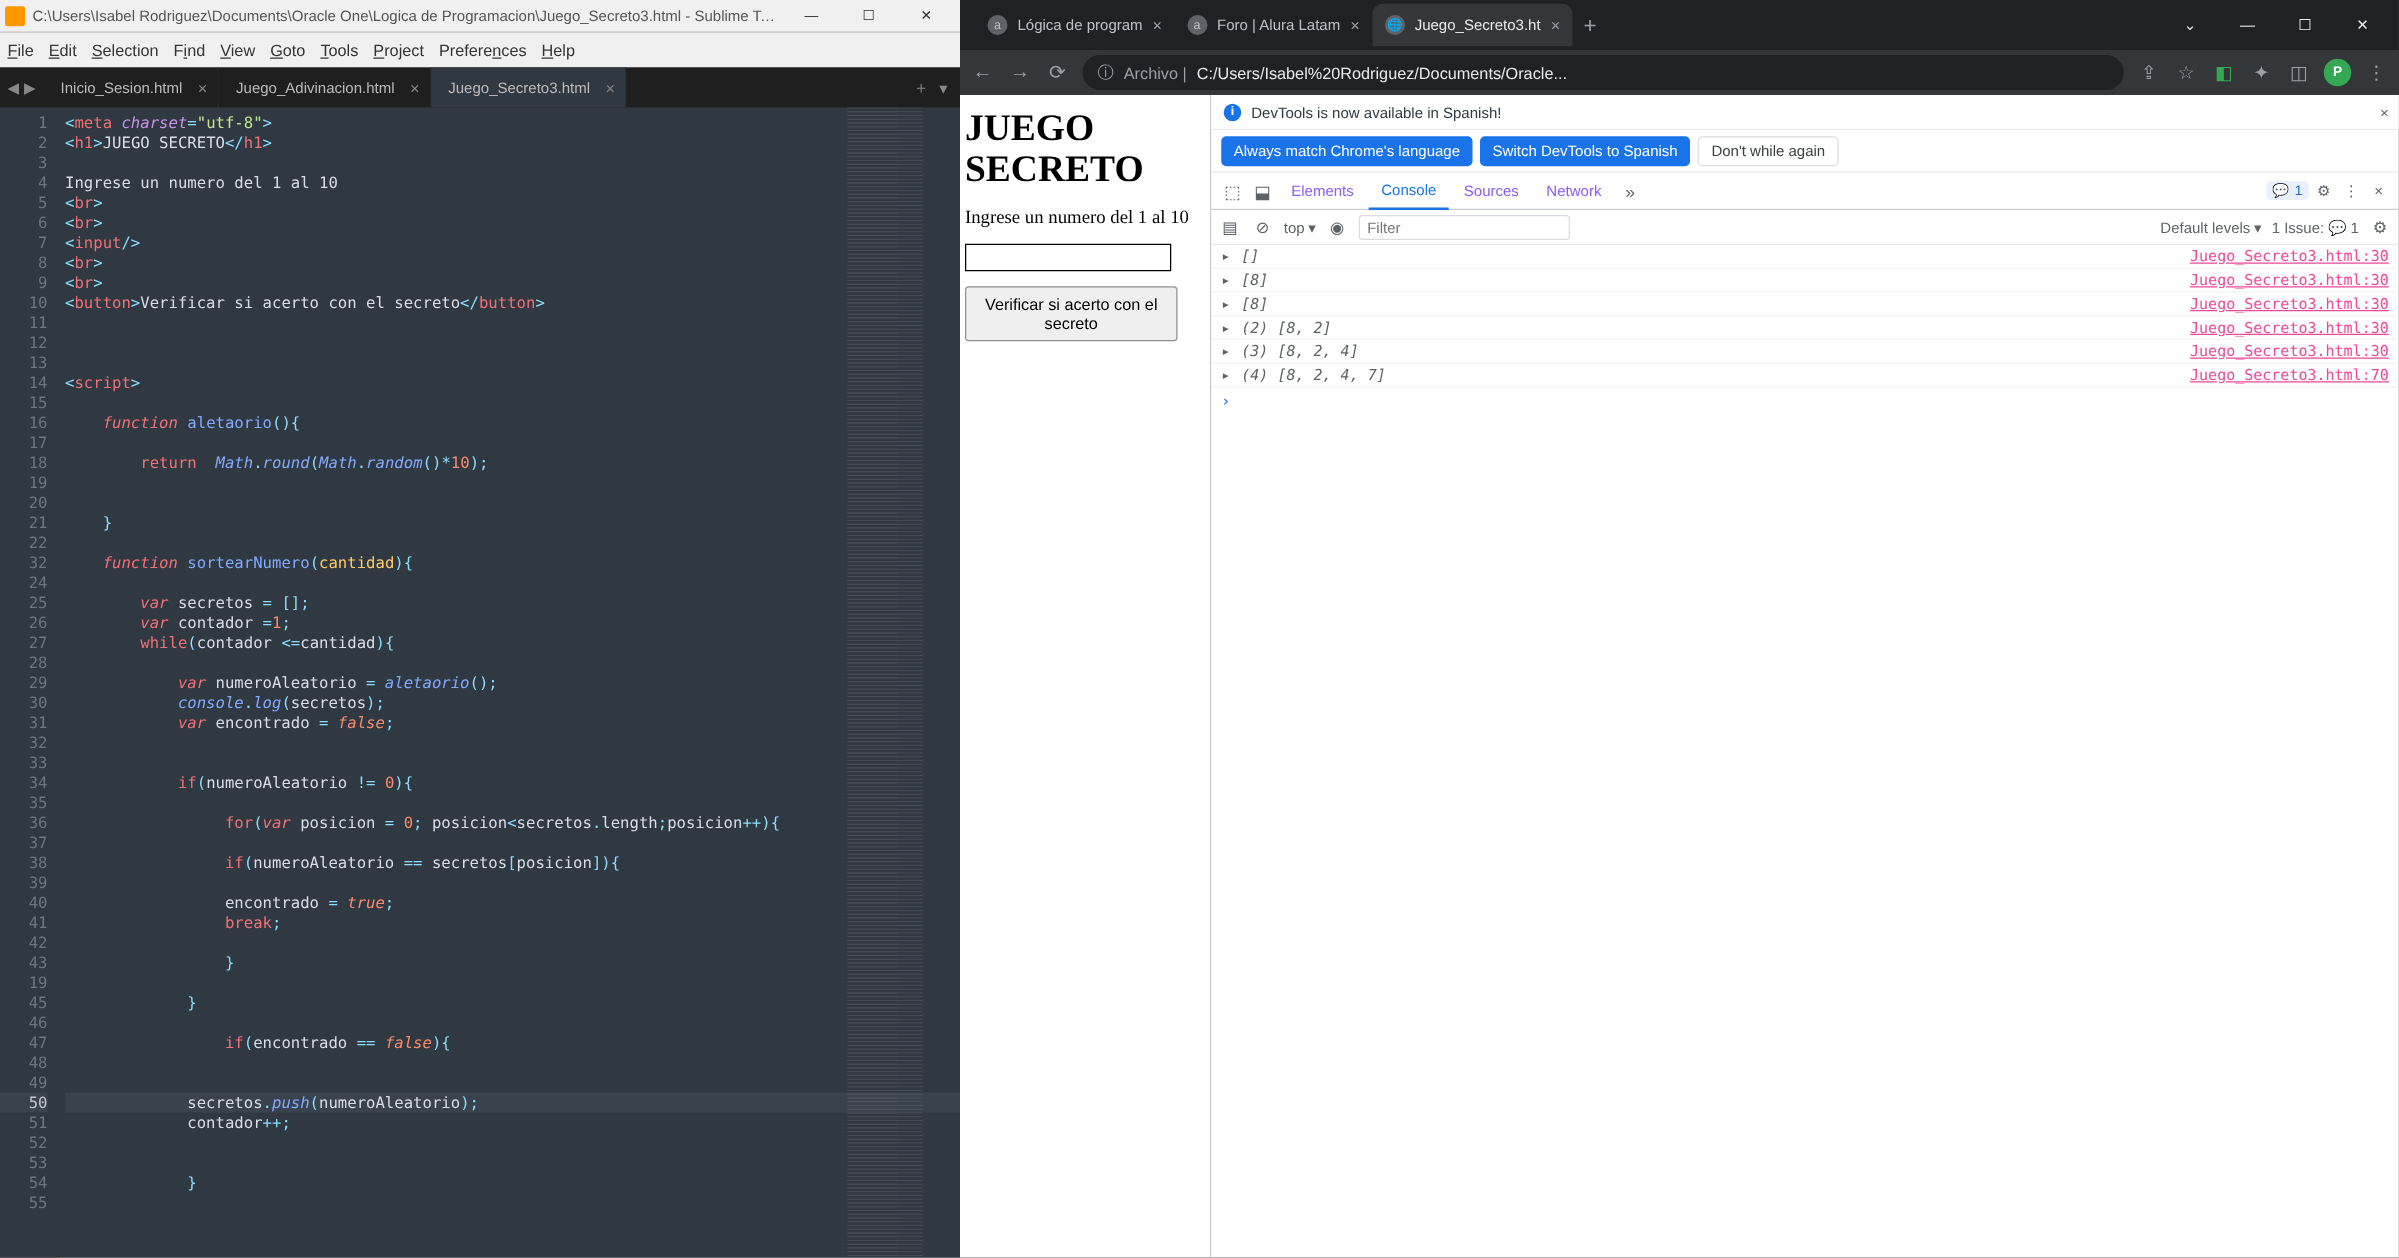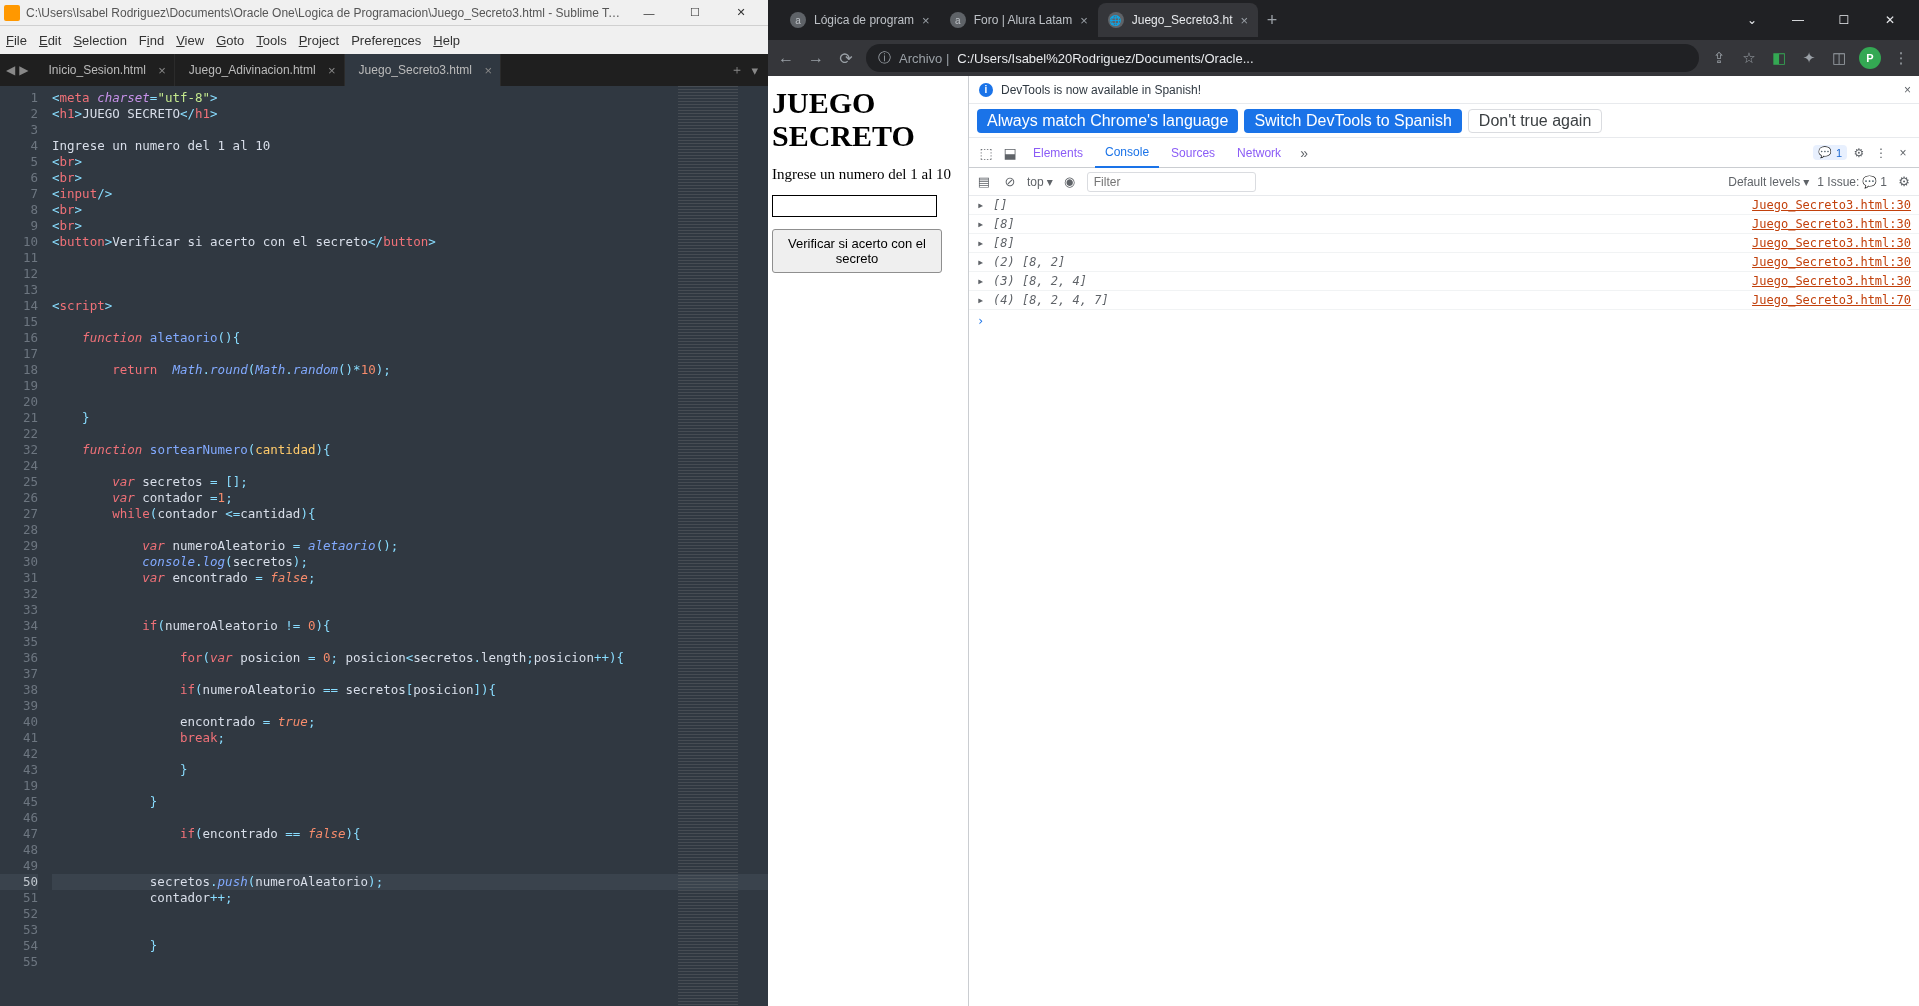--- a/index.html
+++ b/index.html
@@ -70,41 +70,41 @@
 .page h1 { font-size: 30px; font-weight: 700; line-height: 1.1; margin-bottom: 14px; }
 .page .prompt { font-size: 15px; margin-bottom: 12px; }
 .page input { width: 165px; height: 22px; border: 1px solid #000; margin-bottom: 12px; display: block; }
 .page button { width: 170px; padding: 6px 4px; background: #efefef; border: 1px solid #8f8f8f; border-radius: 3px; font-size: 13px; cursor: pointer; }
 
 .devtools { flex: 1; display: flex; flex-direction: column; border-left: 1px solid #cacdd1; background: #fff; color: #303942; font-size: 12px; }
 .dt-info { height: 28px; background: #fff; border-bottom: 1px solid #e8eaed; display: flex; align-items: center; padding: 0 10px; gap: 8px; position: relative; }
 .dt-info .i { width: 14px; height: 14px; border-radius: 50%; background: #1a73e8; color: #fff; font-size: 10px; display: flex; align-items: center; justify-content: center; font-weight: 700; }
 .dt-info .xclose { position: absolute; right: 8px; color: #5f6368; }
 .dt-btns { height: 34px; display: flex; align-items: center; padding: 0 8px; gap: 6px; border-bottom: 1px solid #e8eaed; }
-.dt-btns .b { height: 24px; padding: 0 10px; border-radius: 4px; display: flex; align-items: center; font-size: 16px; }
+.dt-btns .b { height: 24px; padding: 0 10px; border-radius: 4px; display: flex; align-items: center; font-size: 12px; }
 .dt-btns .b.primary { background: #1a73e8; color: #fff; }
 .dt-btns .b.plain { background: #fff; border: 1px solid #dadce0; color: #3c4043; }
 .dt-tabs { height: 30px; display: flex; align-items: center; padding: 0 6px; gap: 2px; border-bottom: 1px solid #cacdd1; }
 .dt-tabs .tool { width: 22px; text-align: center; color: #5f6368; font-size: 14px; }
 .dt-tabs .tab { padding: 0 10px; height: 30px; display: flex; align-items: center; color: #8b5cf6; }
 .dt-tabs .tab.active { color: #1a73e8; border-bottom: 2px solid #1a73e8; }
 .dt-tabs .spacer { flex: 1; }
 .dt-tabs .badge { display: flex; align-items: center; gap: 4px; background: #e8f0fe; color: #1967d2; border-radius: 4px; padding: 1px 5px; font-size: 11px; }
 .dt-tabs .gear { color: #5f6368; width: 20px; text-align: center; }
 .dt-filter { height: 28px; display: flex; align-items: center; padding: 0 6px; gap: 8px; border-bottom: 1px solid #e8eaed; }
 .dt-filter .ic { color: #5f6368; width: 18px; text-align: center; font-size: 13px; }
 .dt-filter .sel { color: #5f6368; display: flex; align-items: center; gap: 3px; }
 .dt-filter input { flex: 0 0 150px; height: 20px; border: 1px solid #dadce0; border-radius: 3px; padding: 0 6px; font-size: 12px; }
 .dt-filter .spacer { flex: 1; }
 .dt-console { flex: 1; font-family: Menlo, Consolas, monospace; font-size: 12px; overflow: auto; }
 .dt-row { display: flex; padding: 2px 8px; border-bottom: 1px solid #f1f3f4; align-items: flex-start; }
 .dt-row .arrow { color: #5f6368; margin-right: 6px; width: 10px; }
 .dt-row .msg { flex: 1; color: #303942; }
 .dt-row .msg .gray { color: #5f6368; font-style: italic; }
-.dt-row .src { color: #c2410c; text-decoration: underline; white-space: nowrap; }
+.dt-row .src { color: #ec4899; text-decoration: underline; white-space: nowrap; }
 .dt-prompt { padding: 4px 8px; color: #1a73e8; }
 </style>
 </head>
 <body>
 
 <div class="screen">
 
   <div class="sublime">
     <div class="subl-titlebar">
       <div class="subl-icon"></div>
@@ -268,21 +268,21 @@
 
       <div class="devtools">
         <div class="dt-info">
           <span class="i">i</span>
           <span>DevTools is now available in Spanish!</span>
           <span class="xclose">×</span>
         </div>
         <div class="dt-btns">
           <div class="b primary">Always match Chrome's language</div>
           <div class="b primary">Switch DevTools to Spanish</div>
-          <div class="b plain">Don't true again</div>
+          <div class="b plain">Don't while again</div>
         </div>
         <div class="dt-tabs">
           <span class="tool">⬚</span>
           <span class="tool">⬓</span>
           <span class="tab">Elements</span>
           <span class="tab active">Console</span>
           <span class="tab">Sources</span>
           <span class="tab">Network</span>
           <span class="tool">»</span>
           <span class="spacer"></span>

